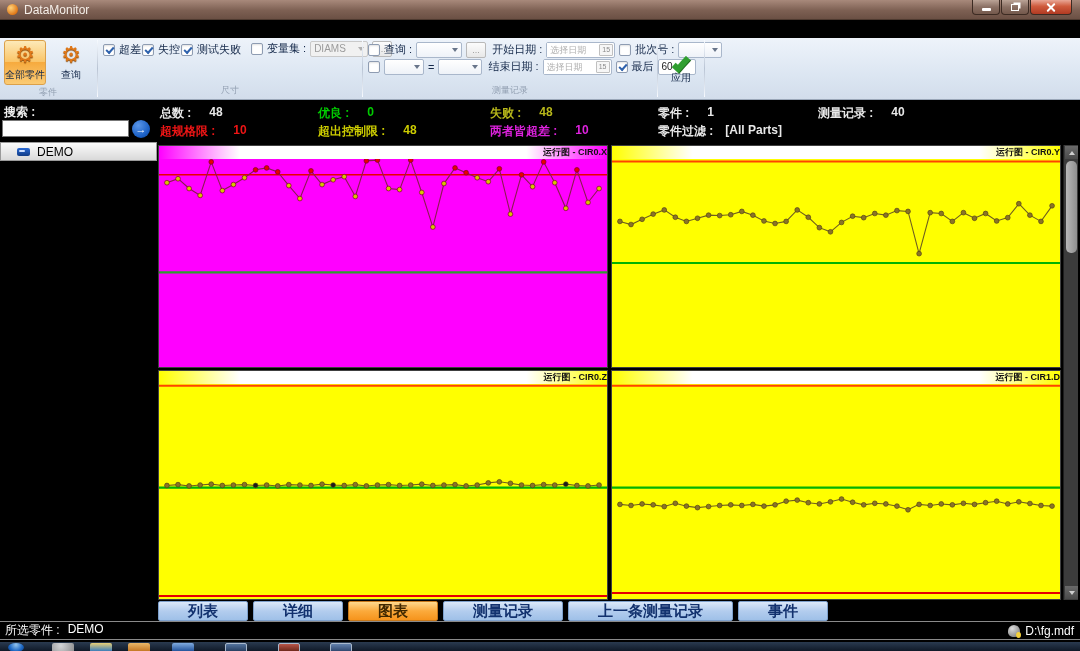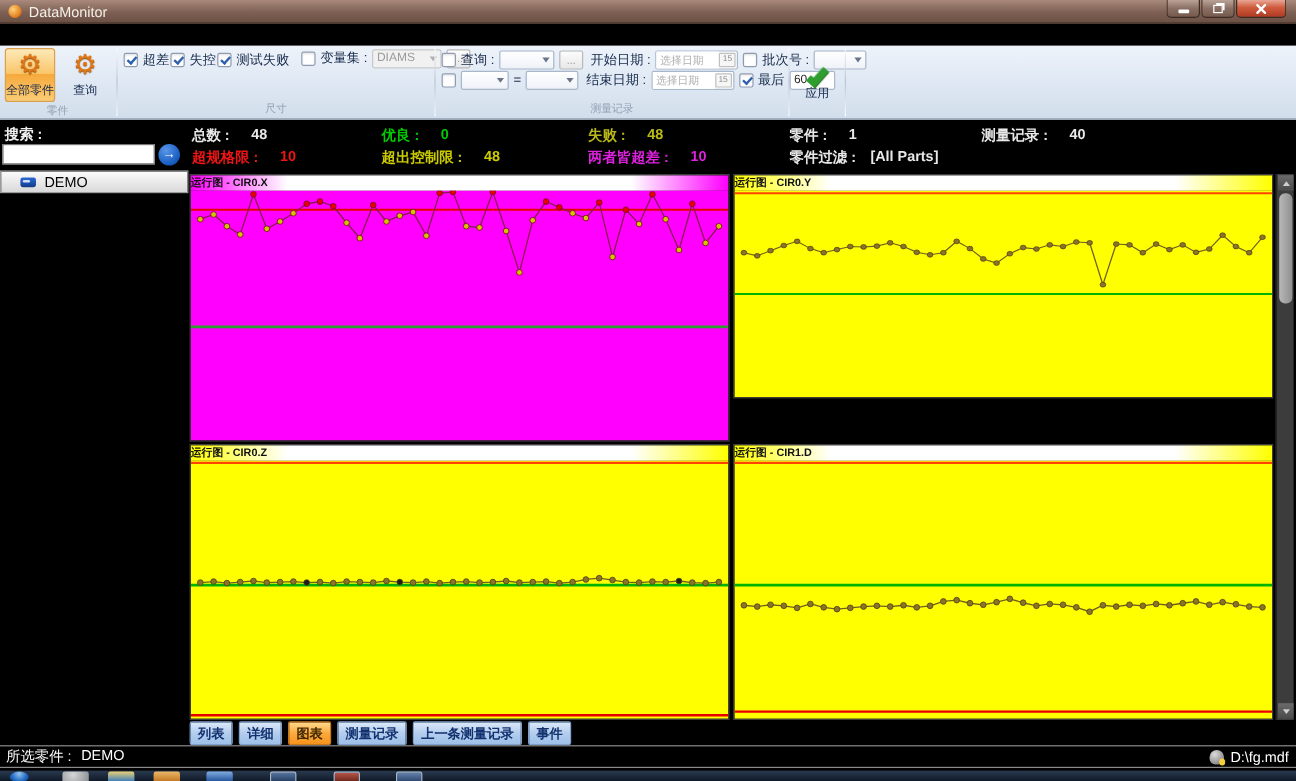--- a/index.html
+++ b/index.html
@@ -78,35 +78,35 @@
     background:radial-gradient(circle at 35% 30%,#5a96e8,#1a5fc4 65%,#0d3f8a);color:#fff;font-size:11px;line-height:18px;text-align:center;}
   #part-list{position:absolute;left:0px;top:42px;width:157px;height:480px;}
   .part-item{height:19px;background:linear-gradient(#fbfbfb,#d9d9d9);border:1px solid #9a9a9a;
     display:flex;align-items:center;font-size:12px;color:#000;}
   .part-ico{width:13px;height:8px;background:linear-gradient(#2a6ad4,#123c86);border-radius:2px;margin:0 7px 0 16px;position:relative;}
   .part-ico::after{content:"";position:absolute;left:2px;top:2px;width:6px;height:2px;background:#cfe0ff;border-radius:1px;}
 
   
   #chartgrid{position:absolute;left:158px;top:45px;width:905px;height:455px;}
   .chart{position:absolute;border:1px solid #404040;display:flex;flex-direction:column;overflow:hidden;}
-  .chart-title{height:13px;line-height:13px;text-align:left;font-size:9px;font-weight:bold;color:#111;flex:0 0 auto;}
+  .chart-title{height:13px;line-height:13px;text-align:right;font-size:9px;font-weight:bold;color:#111;flex:0 0 auto;}
   .chart-plot{flex:1;position:relative;}
   .chart-plot svg{position:absolute;inset:0;width:100%;height:100%;display:block;}
 
   
   #vscroll{position:absolute;left:904px-0px;top:0;width:15px;height:455px;background:#3c3c3c;border-left:1px solid #1e1e1e;}
   .sbtn{position:absolute;left:1px;width:13px;height:13px;background:linear-gradient(#6a6a6a,#4a4a4a);display:flex;align-items:center;justify-content:center;}
   .sbtn .tri-up{width:0;height:0;border-left:3px solid transparent;border-right:3px solid transparent;border-bottom:4px solid #cfcfcf;}
   .sbtn .tri-down{width:0;height:0;border-left:3px solid transparent;border-right:3px solid transparent;border-top:4px solid #cfcfcf;}
   #sthumb{position:absolute;left:2px;top:16px;width:11px;height:92px;border-radius:5px;background:linear-gradient(90deg,#b8b8b8,#8f8f8f);}
 
   
   #bottomtabs{position:absolute;left:158px;top:501px;height:20px;display:flex;gap:5px;}
-  .btab{height:20px;padding:0 6px;border:1px solid #7da0cc;border-radius:2px;
-    background:linear-gradient(#dce9fa,#b3cdee 50%,#9fc0e8);font-size:11px;font-weight:bold;color:#12316e;
+  .btab{height:20px;padding:0 29px;border:1px solid #7da0cc;border-radius:2px;
+    background:linear-gradient(#dce9fa,#b3cdee 50%,#9fc0e8);font-size:15px;font-weight:bold;color:#12316e;
     display:flex;align-items:center;white-space:nowrap;}
   .btab.active{background:linear-gradient(#ffd98e,#fbaa3c 50%,#f6941c);border-color:#c8781a;color:#402800;}
 
   
   #statusbar{position:absolute;left:0;top:521px;width:1080px;height:19px;background:#000;
     border:1px solid #8a8a8a;border-left:none;border-right:none;display:flex;align-items:center;color:#fff;font-size:12px;}
   #statusbar .left{margin-left:5px;display:flex;gap:8px;}
   #statusbar .right{margin-left:auto;margin-right:6px;display:flex;align-items:center;gap:5px;}
   #db-icon{width:12px;height:12px;border-radius:50% 50% 40% 40%;
     background:radial-gradient(circle at 35% 30%,#dcdcdc,#8e8e8e 70%,#5e5e5e);position:relative;}
@@ -345,21 +345,21 @@
               <circle cx="376.9230769230769" cy="27.93" r="2.4" fill="#d6c400" stroke="#7a0030" stroke-width="0.7"></circle>
               <circle cx="388.1025641025641" cy="2.94" r="2.4" fill="#e80000" stroke="#7a0030" stroke-width="0.7"></circle>
               <circle cx="399.28205128205127" cy="23.94" r="2.4" fill="#d6c400" stroke="#7a0030" stroke-width="0.7"></circle>
               <circle cx="410.46153846153845" cy="49.769999999999996" r="2.4" fill="#d6c400" stroke="#7a0030" stroke-width="0.7"></circle>
               <circle cx="421.64102564102564" cy="10.92" r="2.4" fill="#e80000" stroke="#7a0030" stroke-width="0.7"></circle>
               <circle cx="432.8205128205128" cy="43.89" r="2.4" fill="#d6c400" stroke="#7a0030" stroke-width="0.7"></circle>
               <circle cx="444" cy="29.819999999999997" r="2.4" fill="#d6c400" stroke="#7a0030" stroke-width="0.7"></circle>
             </svg>
           </div>
       </div>
-      <div class="chart" style="left:453px;top:0;width:450px;height:187px;">
+      <div class="chart" style="left:453px;top:0;width:450px;height:223px;">
         <div class="chart-title" style="background: linear-gradient(90deg, rgb(255, 255, 0) 0%, rgb(255, 255, 255) 18%, rgb(255, 255, 255) 82%, rgb(255, 255, 0) 100%);">运行图 - CIR0.Y</div>
         <div class="chart-plot" style="background: rgb(255, 255, 0);">
             <svg viewBox="0 0 452 210" preserveAspectRatio="none">
               <line x1="0" x2="452" y1="2.52" y2="2.52" stroke="#ff4400" stroke-width="2"></line>
               <line x1="0" x2="452" y1="105" y2="105" stroke="#00b400" stroke-width="2.2"></line>
               <polyline points="8.0,63.0 19.2,66.2 30.4,60.9 41.5,55.7 52.7,51.4 63.9,58.8 75.1,63.0 86.3,59.8 97.4,56.7 108.6,57.1 119.8,56.3 131.0,52.9 142.2,56.7 153.3,62.6 164.5,65.1 175.7,63.0 186.9,51.4 198.1,58.8 209.2,69.3 220.4,73.5 231.6,64.0 242.8,57.8 253.9,59.2 265.1,55.0 276.3,56.7 287.5,52.1 298.7,52.9 309.8,95.5 321.0,54.2 332.2,55.0 343.4,63.0 354.6,54.2 365.7,59.8 376.9,55.0 388.1,62.6 399.3,59.2 410.5,45.1 421.6,56.7 432.8,63.0 444.0,47.3" fill="none" stroke="#6f5f1e" stroke-width="1.1"></polyline>
               <circle cx="8" cy="63" r="2.4" fill="#8a7428" stroke="#564414" stroke-width="0.7"></circle>
               <circle cx="19.17948717948718" cy="66.15" r="2.4" fill="#8a7428" stroke="#564414" stroke-width="0.7"></circle>
               <circle cx="30.358974358974358" cy="60.9" r="2.4" fill="#8a7428" stroke="#564414" stroke-width="0.7"></circle>
               <circle cx="41.53846153846154" cy="55.650000000000006" r="2.4" fill="#8a7428" stroke="#564414" stroke-width="0.7"></circle>

